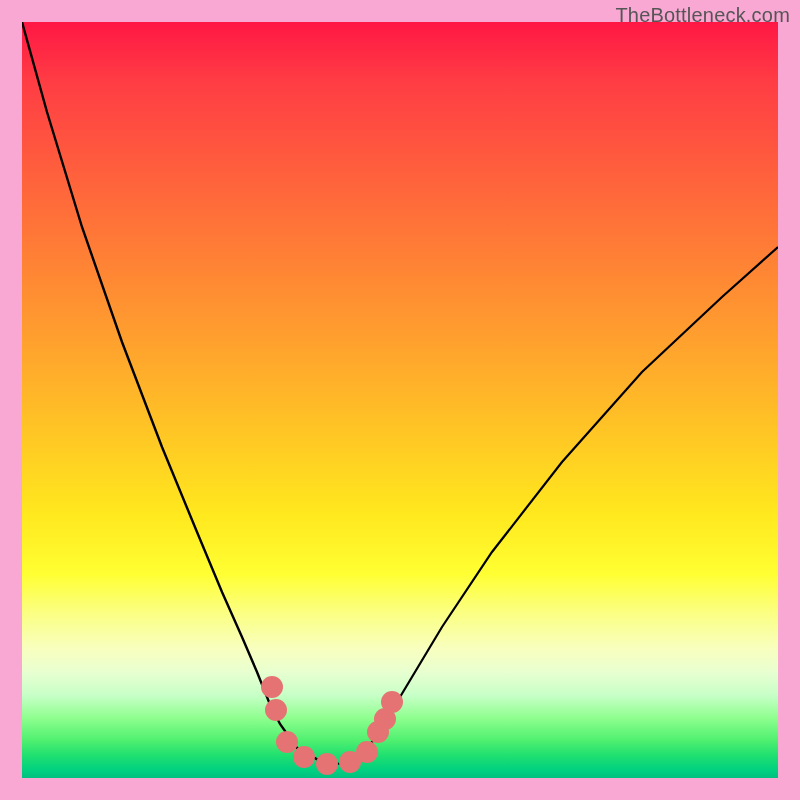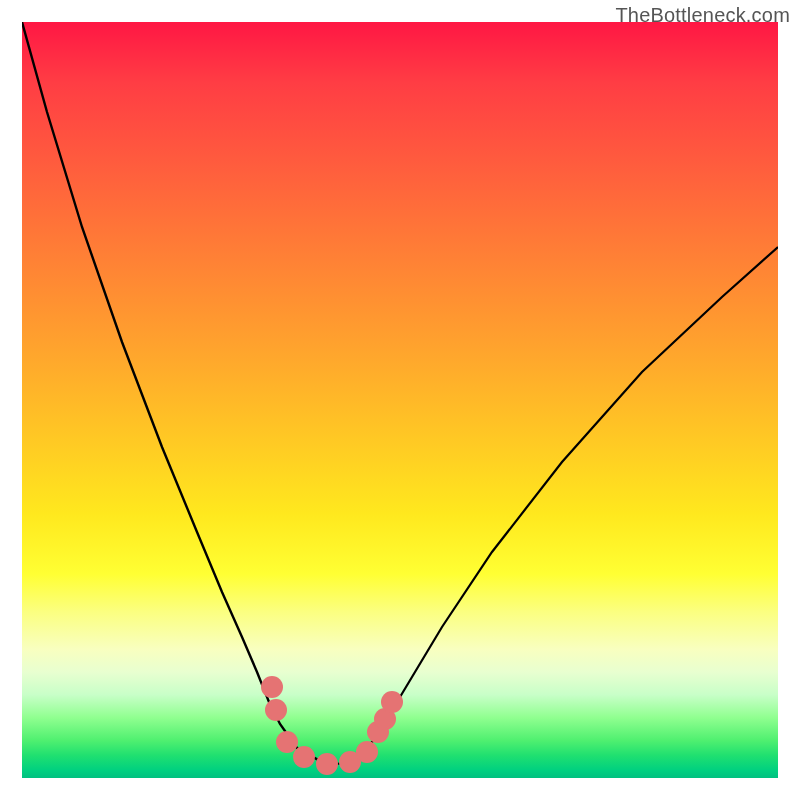--- a/index.html
+++ b/index.html
@@ -10,21 +10,21 @@
     background: #000;
     overflow: hidden;
     font-family: Arial, Helvetica, sans-serif;
   }
   .frame {
     position: absolute;
     top: 0;
     left: 0;
     width: 800px;
     height: 800px;
-    background: #ffffff;
+    background: #f9a8d4;
   }
   .plot-area {
     position: absolute;
     top: 22px;
     left: 22px;
     width: 756px;
     height: 756px;
     background: linear-gradient(
       to bottom,
       #ff1744 0%,

